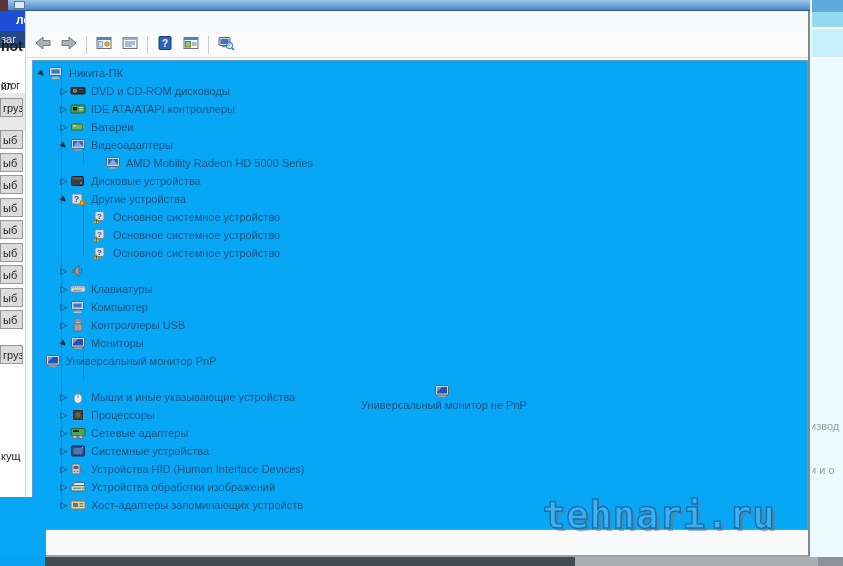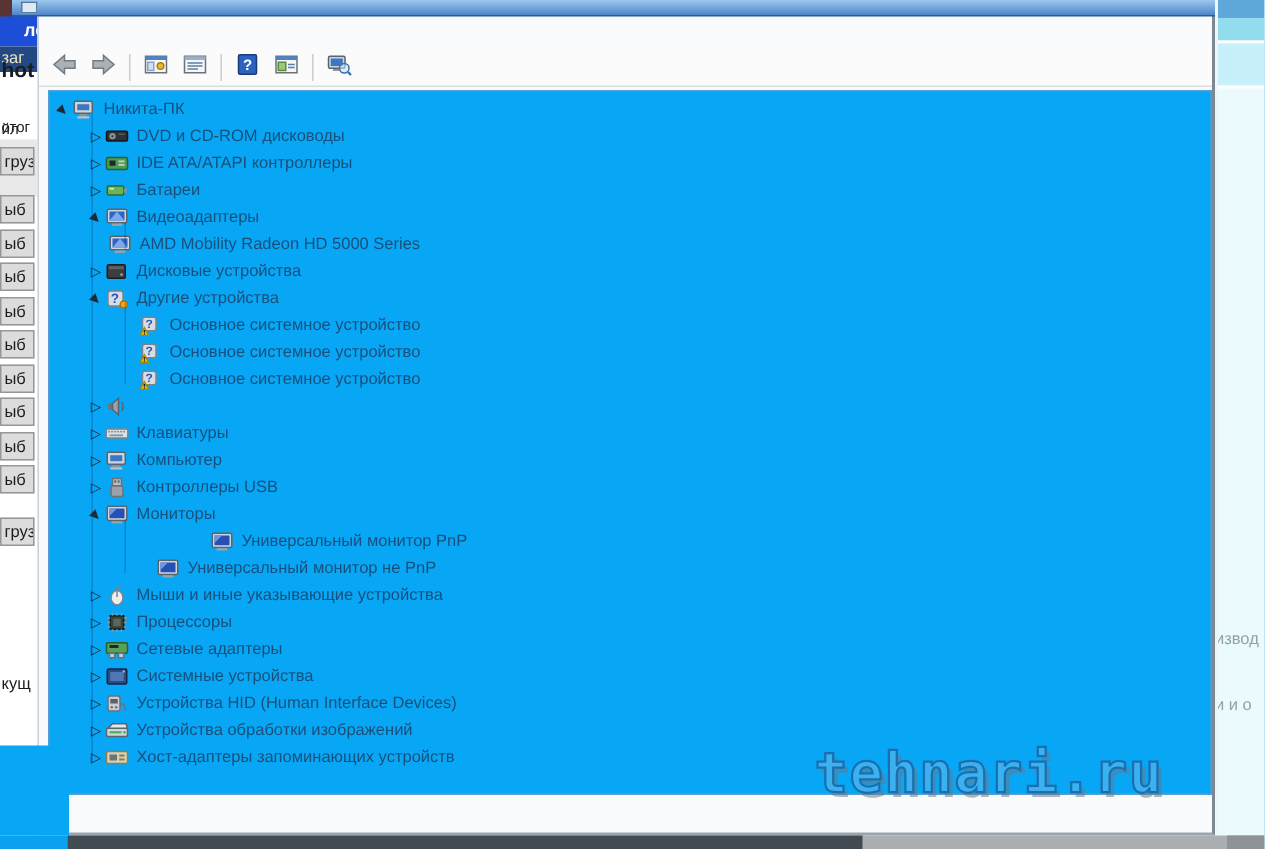--- a/index.html
+++ b/index.html
@@ -218,21 +218,21 @@
             <span class="ticon">
               <svg width="16" height="16" viewBox="0 0 16 16" xmlns="http://www.w3.org/2000/svg">
                 <rect x="1.5" y="2.5" width="13" height="9" rx="1" fill="#cfd6db" stroke="#5a646c"></rect>
                 <rect x="3" y="4" width="10" height="6" fill="#2e63c8"></rect>
                 <path d="M3 10 L8 4 L13 10 Z" fill="#7ea8e8"></path>
                 <rect x="4.5" y="12" width="7" height="1.6" fill="#9aa4ab"></rect>
               </svg>
             </span>
             <span class="tlabel">Видеоадаптеры</span>
           </div>
-          <div class="trow" style="padding-left: 27px;">
+          <div class="trow" style="padding-left: 60px;">
             <span class="arrow leaf"></span>
             <span class="ticon">
               <svg width="16" height="16" viewBox="0 0 16 16" xmlns="http://www.w3.org/2000/svg">
                 <rect x="1.5" y="2.5" width="13" height="9" rx="1" fill="#cfd6db" stroke="#5a646c"></rect>
                 <rect x="3" y="4" width="10" height="6" fill="#2e63c8"></rect>
                 <path d="M3 10 L8 4 L13 10 Z" fill="#7ea8e8"></path>
                 <rect x="4.5" y="12" width="7" height="1.6" fill="#9aa4ab"></rect>
               </svg>
             </span>
             <span class="tlabel">AMD Mobility Radeon HD 5000 Series</span>
@@ -355,33 +355,33 @@
             <span class="ticon">
               <svg width="16" height="16" viewBox="0 0 16 16" xmlns="http://www.w3.org/2000/svg">
                 <rect x="1.5" y="2.5" width="13" height="9.5" rx="1" fill="#cfd6db" stroke="#5a646c"></rect>
                 <rect x="3" y="4" width="10" height="6.5" fill="#2450b8"></rect>
                 <path d="M3 4 L8 4 L3 9 Z" fill="#6f97e0"></path>
                 <rect x="4.5" y="12.5" width="7" height="1.5" fill="#9aa4ab"></rect>
               </svg>
             </span>
             <span class="tlabel">Мониторы</span>
           </div>
-          <div class="trow" style="padding-left: 47px; margin-left: 48px;">
+          <div class="trow" style="">
             <span class="arrow leaf"></span>
             <span class="ticon">
               <svg width="16" height="16" viewBox="0 0 16 16" xmlns="http://www.w3.org/2000/svg">
                 <rect x="1.5" y="2.5" width="13" height="9.5" rx="1" fill="#cfd6db" stroke="#5a646c"></rect>
                 <rect x="3" y="4" width="10" height="6.5" fill="#2450b8"></rect>
                 <path d="M3 4 L8 4 L3 9 Z" fill="#6f97e0"></path>
                 <rect x="4.5" y="12.5" width="7" height="1.5" fill="#9aa4ab"></rect>
               </svg>
             </span>
             <span class="tlabel">Универсальный монитор PnP</span>
           </div>
-          <div class="trow" style="padding-left: 59px;">
+          <div class="trow" style="padding-left: 44px; flex-direction: column;">
             <span class="arrow leaf"></span>
             <span class="ticon">
               <svg width="16" height="16" viewBox="0 0 16 16" xmlns="http://www.w3.org/2000/svg">
                 <rect x="1.5" y="2.5" width="13" height="9.5" rx="1" fill="#cfd6db" stroke="#5a646c"></rect>
                 <rect x="3" y="4" width="10" height="6.5" fill="#2450b8"></rect>
                 <path d="M3 4 L8 4 L3 9 Z" fill="#6f97e0"></path>
                 <rect x="4.5" y="12.5" width="7" height="1.5" fill="#9aa4ab"></rect>
               </svg>
             </span>
             <span class="tlabel">Универсальный монитор не PnP</span>

